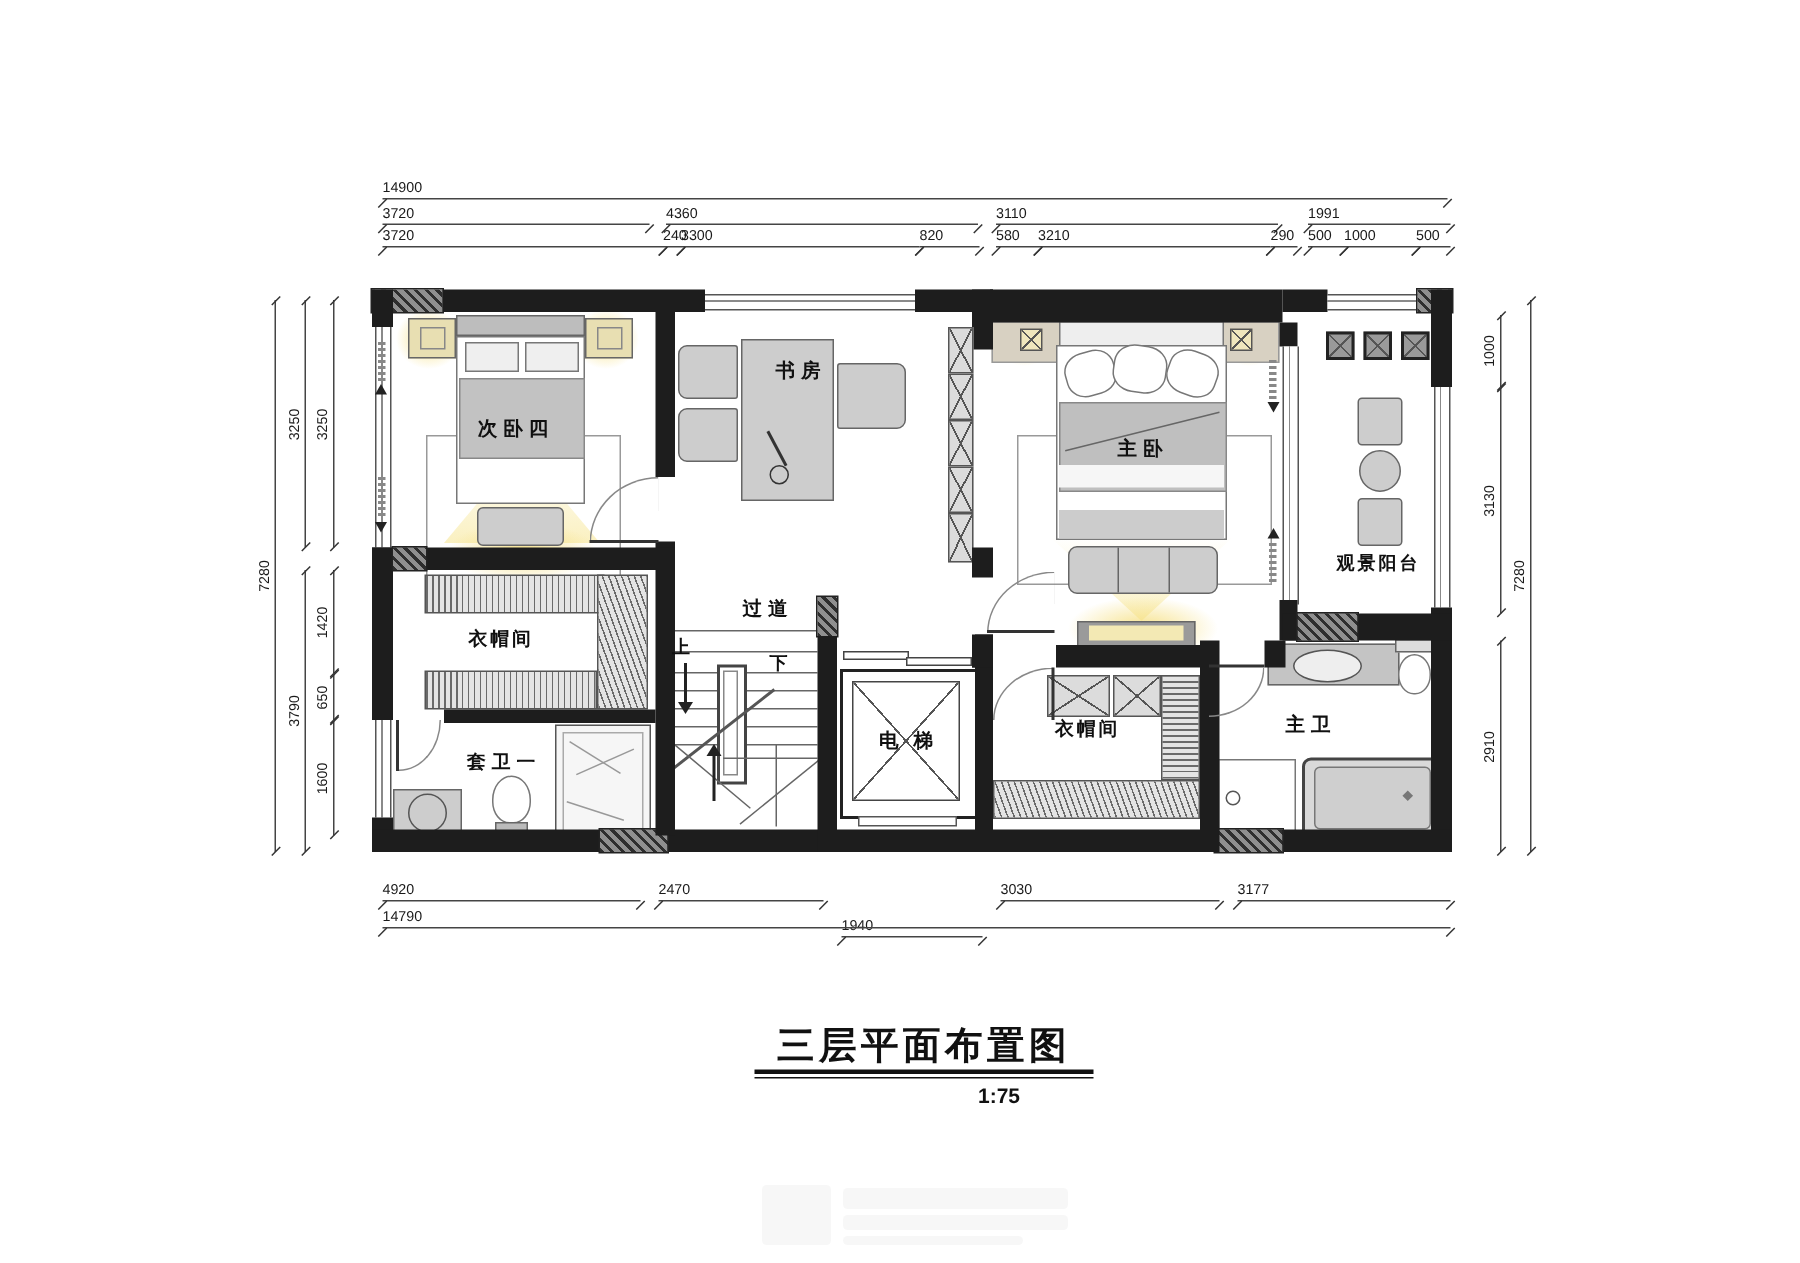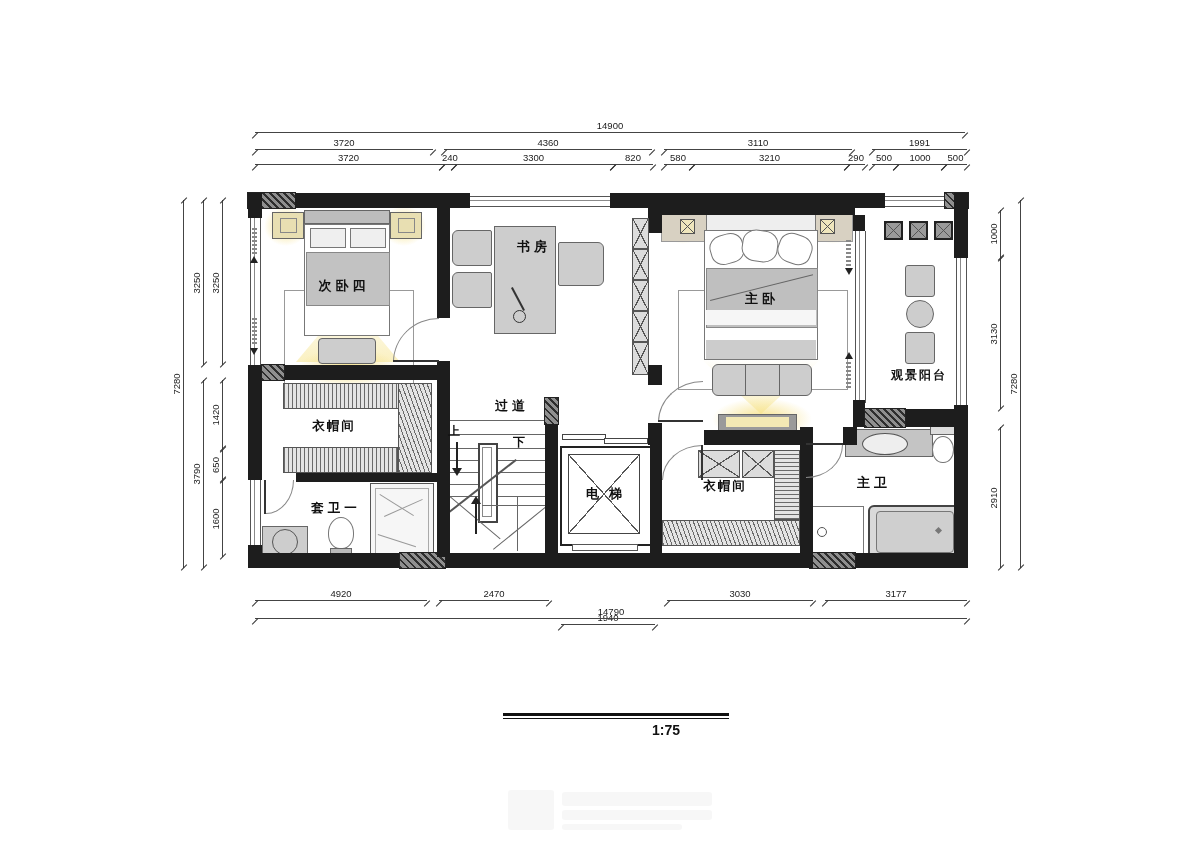--- a/index.html
+++ b/index.html
@@ -8,21 +8,21 @@
   .abs{position:absolute;}
   
   .wall{position:absolute;background:#1d1d1d;}
   .hatch{position:absolute;background:repeating-linear-gradient(45deg,#2e2e2e 0 2px,#8f8f8f 2px 5px);outline:1px solid #222;}
   .winh{position:absolute;border-top:1px solid #555;border-bottom:1px solid #555;
         background:linear-gradient(to bottom,#fff 0 3px,#8a8a8a 3px 4px,#fff 4px);}
   .winv{position:absolute;border-left:1px solid #555;border-right:1px solid #555;
         background:linear-gradient(to right,#fff 0 3px,#8a8a8a 3px 4px,#fff 4px);}
   
   .dh{position:absolute;border-bottom:1px solid #444;height:12px;font-size:9.5px;color:#1a1a1a;}
-  .dh>span{position:absolute;left:0;right:0;bottom:1px;text-align:center;white-space:nowrap;}
+  .dh>span{position:absolute;left:0;right:0;bottom:1px;text-align:left;white-space:nowrap;}
   .dh::before,.dh::after{content:"";position:absolute;bottom:-4px;width:8px;height:1px;background:#333;transform:rotate(-45deg);}
   .dh::before{left:-4px;} .dh::after{right:-4px;}
   .dv{position:absolute;border-left:1px solid #444;width:12px;font-size:9.5px;color:#1a1a1a;}
   .dv>span{position:absolute;top:50%;left:-13px;transform:translateY(-50%) rotate(180deg);writing-mode:vertical-rl;white-space:nowrap;}
   .dv::before,.dv::after{content:"";position:absolute;left:-4px;width:8px;height:1px;background:#333;transform:rotate(-45deg);}
   .dv::before{top:0;} .dv::after{bottom:0;}
   
   .furn{position:absolute;background:#cdcdcd;border:1px solid #666;box-sizing:border-box;}
   .soft{position:absolute;background:#fff;border:1px solid #777;box-sizing:border-box;}
   .xbox{position:absolute;background:
@@ -350,20 +350,21 @@
   <div class="lbl" style="left:874px;top:367px;width:90px;font-size:12px;letter-spacing:2px;">观景阳台</div>
   <div class="lbl" style="left:486px;top:397px;width:52px;">过道</div>
   <div class="lbl" style="left:296px;top:418px;width:76px;font-size:12.5px;letter-spacing:2px;">衣帽间</div>
   <div class="lbl" style="left:296px;top:500px;width:80px;font-size:12.5px;">套卫一</div>
   <div class="lbl" style="left:560px;top:485px;width:88px;letter-spacing:10px;text-indent:10px;">电梯</div>
   <div class="lbl" style="left:686px;top:478px;width:78px;font-size:12.5px;letter-spacing:2px;">衣帽间</div>
   <div class="lbl" style="left:844px;top:474px;width:60px;">主卫</div>
   <div class="slbl" style="left:448px;top:423px;">上</div>
   <div class="slbl" style="left:513px;top:434px;">下</div>
 
+  <div id="title-text">三层平面布置图</div>
   <div id="title-u1"></div>
   <div id="title-u2"></div>
   <div id="title-scale">1:75</div>
 
   <div class="wmark" style="left:508px;top:790px;width:46px;height:40px;"></div>
   <div class="wmark" style="left:562px;top:792px;width:150px;height:14px;"></div>
   <div class="wmark" style="left:562px;top:810px;width:150px;height:10px;"></div>
   <div class="wmark" style="left:562px;top:824px;width:120px;height:6px;"></div>
 
 </div>

